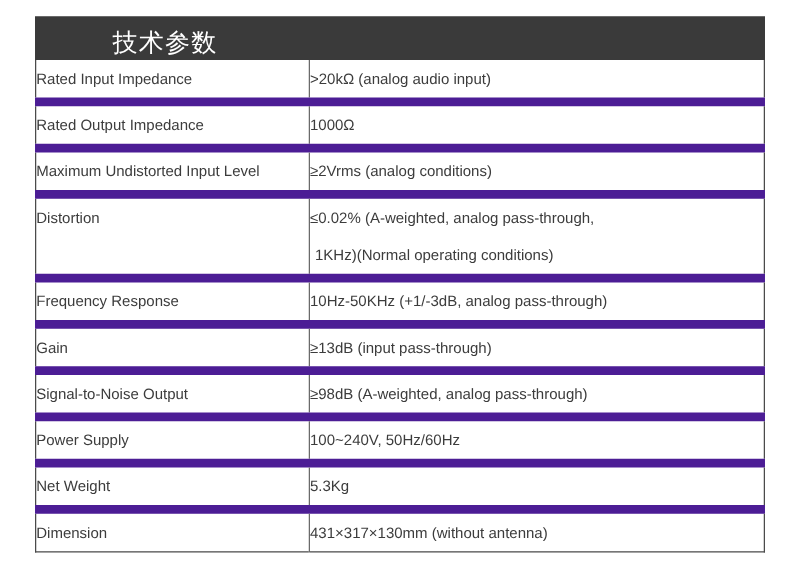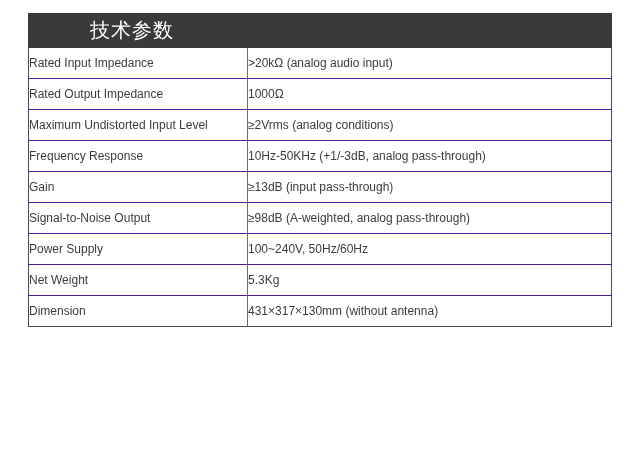--- a/index.html
+++ b/index.html
@@ -18,40 +18,40 @@
   .spec-block {
     position: absolute;
     left: 28px;
     top: 13px;
     width: 584px;
   }
   .header-bar {
     background: #3a3a3a;
     height: 35px;
     display: flex;
-    align-items: center;
+    align-items: flex-end;
   }
   .header-bar .title {
     color: #ffffff;
     font-size: 20px;
     letter-spacing: 1px;
     padding-left: 62px;
   }
   table.spec-table {
     width: 100%;
     border-collapse: collapse;
     table-layout: fixed;
     font-size: 12px;
     color: #3c3c3c;
     border-left: 1px solid #4a4a4a;
     border-right: 1px solid #4a4a4a;
     border-bottom: 1px solid #4a4a4a;
   }
   table.spec-table td {
-    border-top: 1px solid #4c1d95;
+    border-top: 7px solid #4c1d95;
     vertical-align: top;
     line-height: 30px;
     padding: 0;
   }
   table.spec-table tr:first-child td {
     border-top: none;
   }
   td.label-cell {
     width: 218px;
     padding-left: 8px;
@@ -84,20 +84,27 @@
         </tr>
         <tr>
           <td class="label-cell">Rated Output Impedance</td>
           <td class="value-cell">1000Ω</td>
         </tr>
         <tr>
           <td class="label-cell">Maximum Undistorted Input Level</td>
           <td class="value-cell">≥2Vrms (analog conditions)</td>
         </tr>
         <tr>
+          <td class="label-cell">Distortion</td>
+          <td class="value-cell">
+            <div>≤0.02% (A-weighted, analog pass-through,</div>
+            <div class="value-line2">1KHz)(Normal operating conditions)</div>
+          </td>
+        </tr>
+        <tr>
           <td class="label-cell">Frequency Response</td>
           <td class="value-cell">10Hz-50KHz (+1/-3dB, analog pass-through)</td>
         </tr>
         <tr>
           <td class="label-cell">Gain</td>
           <td class="value-cell">≥13dB (input pass-through)</td>
         </tr>
         <tr>
           <td class="label-cell">Signal-to-Noise Output</td>
           <td class="value-cell">≥98dB (A-weighted, analog pass-through)</td>

